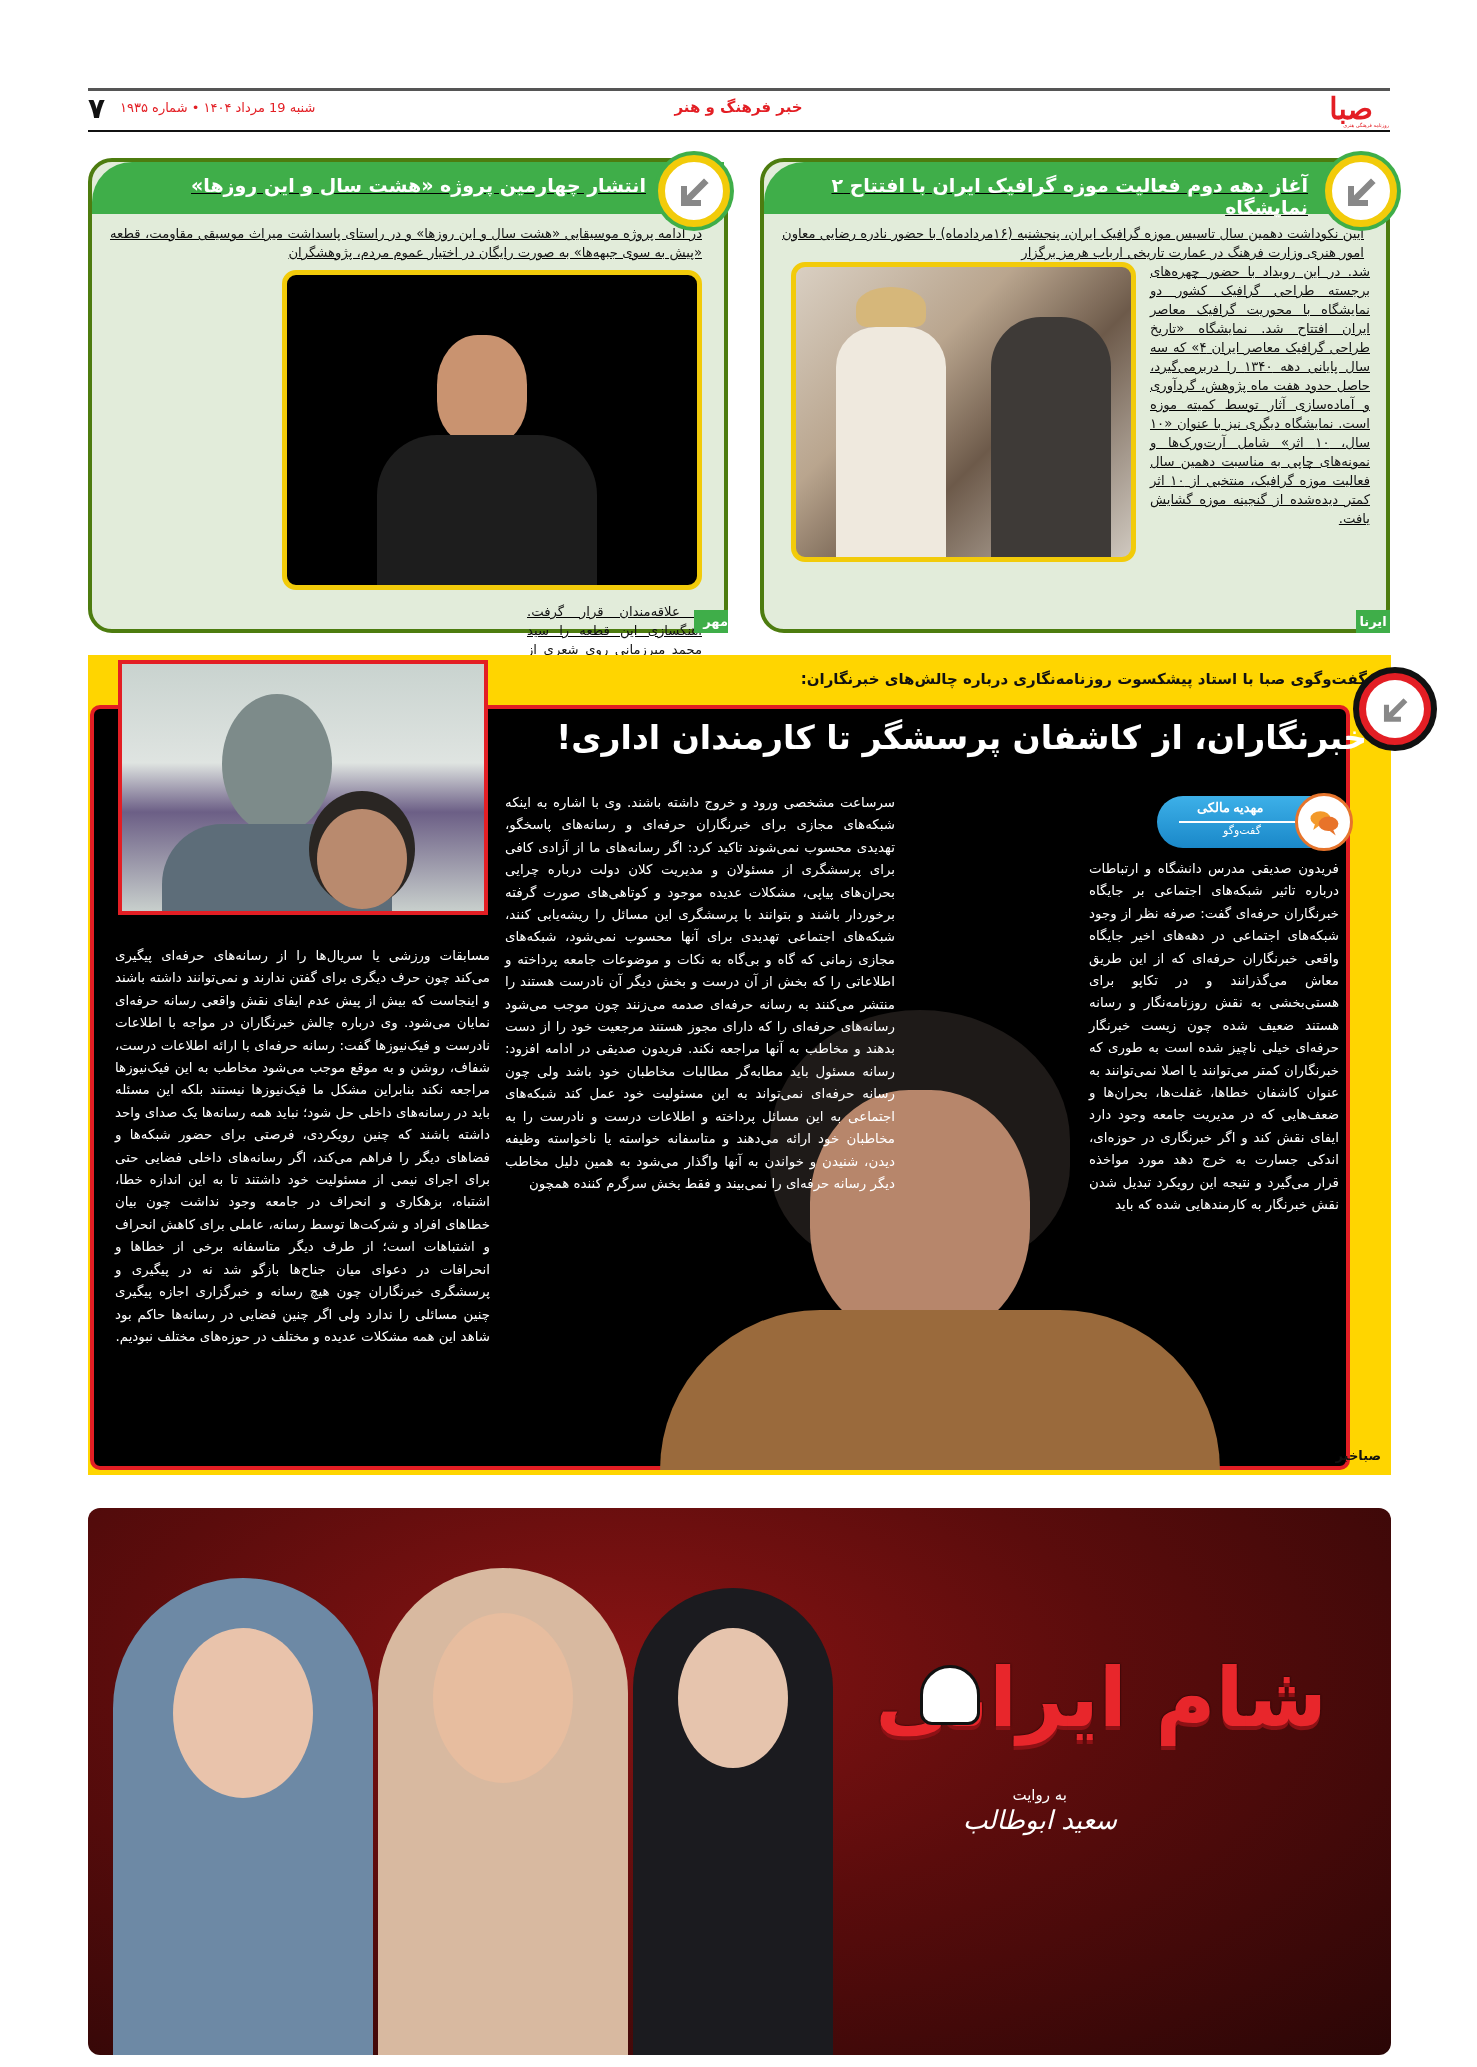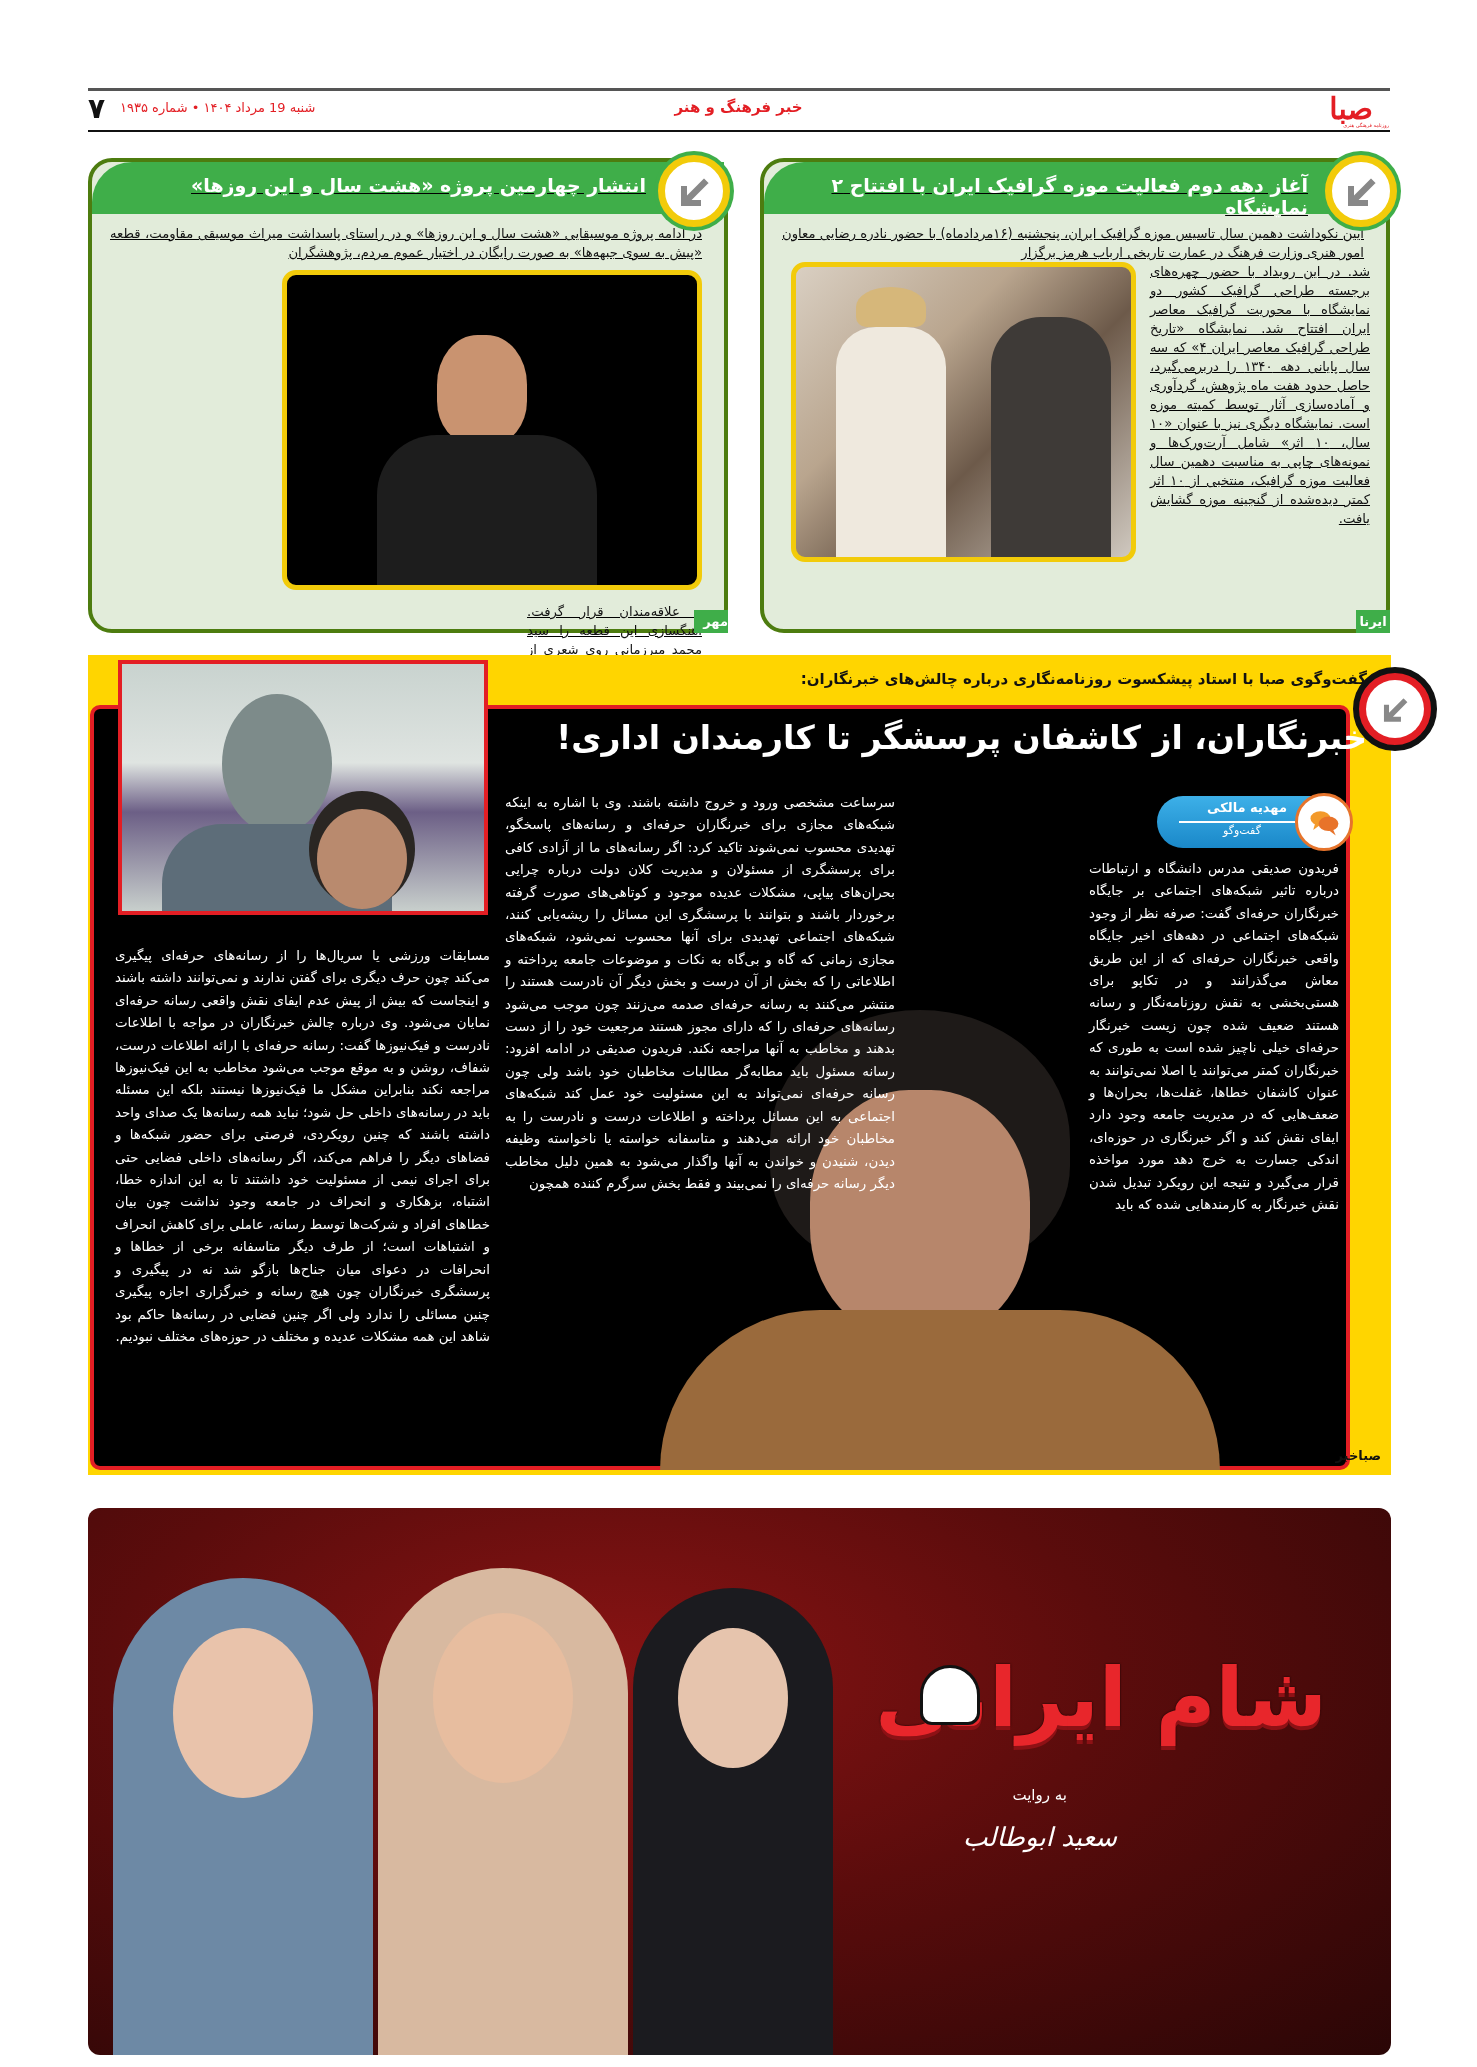--- a/index.html
+++ b/index.html
@@ -27,32 +27,32 @@
   
   .yellow-band { left: 88px; top: 655px; width: 1303px; height: 820px; background: #ffd500; }
   .subkicker { right: 110px; top: 670px; font-size: 15px; font-weight: bold; color: #111; }
   .black-panel { left: 90px; top: 705px; width: 1260px; height: 765px; background: #000; border: 4px solid #e31e24; border-radius: 10px; }
   .main-title { right: 110px; top: 718px; font-size: 33px; font-weight: bold; color: #fff; }
   .interview-badge { right: 40px; top: 667px; width: 84px; height: 84px; border-radius: 50%; background: #e31e24; border: 6px solid #111; display: flex; align-items: center; justify-content: center; }
   .interview-badge .inner { width: 58px; height: 58px; border-radius: 50%; background: #fff; display:flex; align-items:center; justify-content:center; }
   .inset-photo { left: 118px; top: 660px; width: 370px; height: 255px; border: 4px solid #e31e24; background: linear-gradient(180deg, #c9d3cf 0%, #dfe4e1 40%, #6c5f86 60%, #c8cfcc 100%); overflow: hidden; }
   .col-text { color: #fff; font-size: 13.4px; line-height: 22.4px; text-align: justify; }
   .author-pill { right: 130px; top: 796px; width: 190px; height: 52px; border-radius: 28px; background: linear-gradient(180deg, #3db0e8, #1a88c9); }
-  .author-name { right: 60px; top: 4px; font-size: 13px; font-weight: bold; color: #fff; width: 90px; text-align: right; }
+  .author-name { right: 60px; top: 4px; font-size: 13px; font-weight: bold; color: #fff; width: 90px; text-align: left; font-family: Liberation Serif, serif; }
   .author-role { right: 60px; top: 28px; font-size: 11px; color: #fff; width: 90px; text-align: center; }
   .author-divider { right: 48px; top: 25px; width: 120px; height: 2px; background: #fff; }
   .author-icon { right: -6px; top: -3px; width: 58px; height: 58px; border-radius: 50%; background: #fff; border: 3px solid #e6742c; display: flex; align-items: center; justify-content: center; }
   .portrait { left: 660px; top: 1010px; width: 560px; height: 460px; }
   .credit { right: 96px; top: 1448px; font-size: 13px; font-weight: bold; color: #111; }
 
   
   .ad { left: 88px; top: 1508px; width: 1303px; height: 547px; border-radius: 12px; background: radial-gradient(ellipse at 40% 30%, #8a1414 0%, #5b0c0c 45%, #2a0606 100%); overflow: hidden; }
   .ad-title { right: 150px; top: 1650px; font-size: 82px; font-weight: bold; color: #e8262b; text-shadow: 0 4px 0 #8d1115, 0 0 2px #000; }
   .ad-byline { right: 410px; top: 1786px; font-size: 15px; color: #fff; }
-  .ad-host { right: 360px; top: 1805px; font-size: 26px; color: #fff; font-family: "DejaVu Serif", serif; font-style: italic; margin-top: 17px; }
+  .ad-host { right: 360px; top: 1805px; font-size: 26px; color: #fff; font-family: "DejaVu Serif", serif; font-style: italic; }
 </style>
 </head>
 <body>
 
 <div class="abs rule-top"></div>
 <div class="abs logo">صبا</div>
 <div class="abs logo-sub">روزنامه فرهنگی هنری</div>
 <div class="abs section-title">خبر فرهنگ و هنر</div>
 <div class="abs issue-line">شنبه 19 مرداد ۱۴۰۴ • شماره ۱۹۳۵</div>
 <div class="abs page-num">۷</div>

